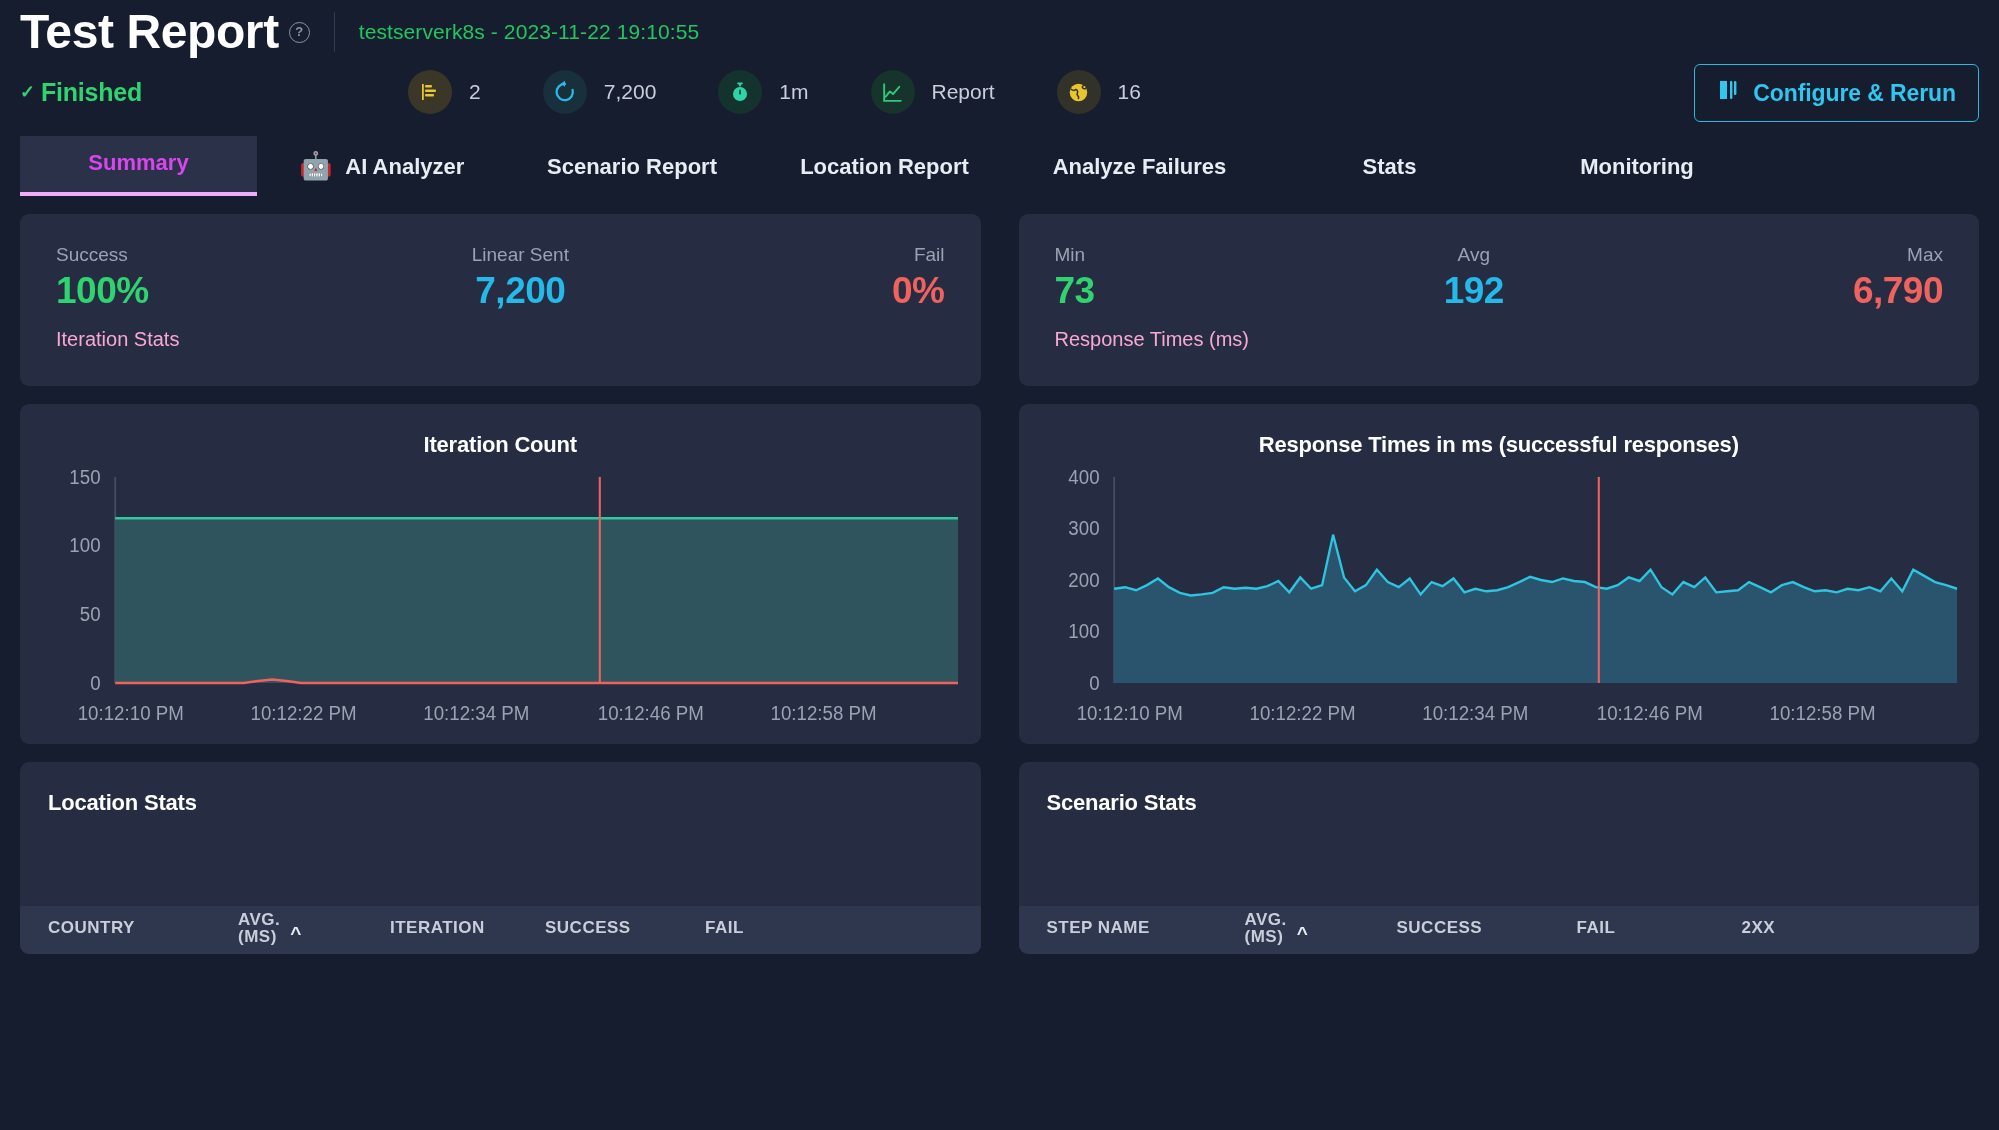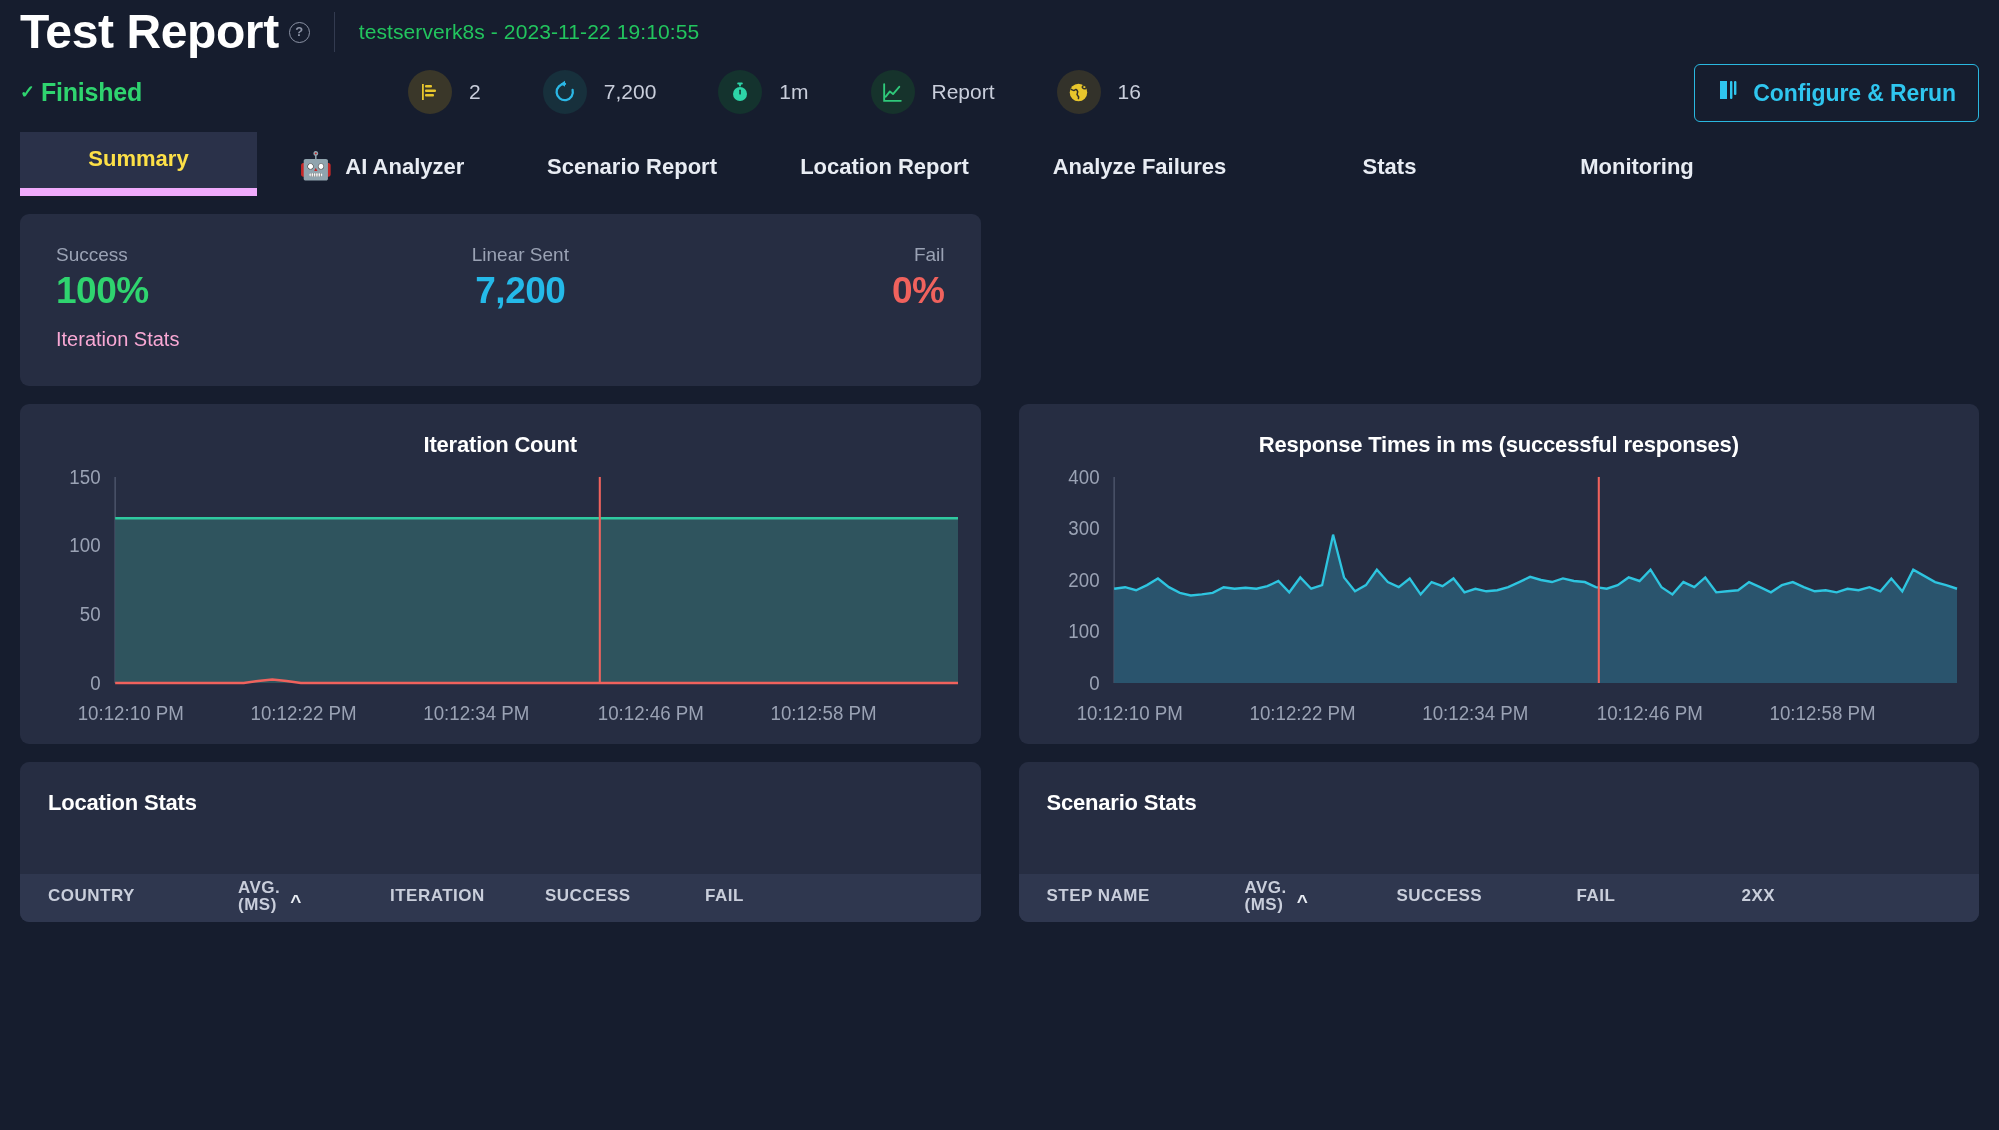--- a/index.html
+++ b/index.html
@@ -66,22 +66,22 @@
 
   
   .tabs { display: flex; align-items: flex-end; padding: 0 20px; height: 68px; }
   .tab {
     font-size: 22px; font-weight: 700; color: #e8ecf3;
     padding: 14px 0 16px 0; cursor: pointer; white-space: nowrap;
     display: flex; align-items: center; justify-content: center; gap: 12px;
     position: relative;
   }
   .tab.active {
-    background: #2a3149; color: #fde047;
-    border-bottom: 8px solid #f0abfc;
+    background: #2a3149; color: #d946ef;
+    border-bottom: 4px solid #f0abfc;
   }
   .tab .emoji { font-size: 27px; line-height: 1; }
 
   
   .grid {
     display: grid; grid-template-columns: 1fr 1fr; gap: 38px;
     padding: 18px 20px 0 20px;
   }
   .card { background: #262d42; border-radius: 9px; }
 
@@ -95,21 +95,21 @@
   .green { color: #2fd46f; }
   .cyan  { color: #24b9e8; }
   .red   { color: #f0625d; }
   .stat-caption { text-align: left; font-size: 20px; color: #f9a8d4; margin-top: 16px; }
 
   .chartcard { height: 340px; padding: 28px 28px 0 28px; position: relative; text-align: center; }
   .chart-title { font-size: 22px; font-weight: 700; color: #ffffff; letter-spacing: -0.2px; }
   .chart-wrap { position: absolute; left: 14px; top: 62px; right: 10px; bottom: 4px; }
   .chart-wrap svg { width: 100%; height: 100%; display: block; }
 
-  .tablecard { height: 160px; padding: 28px 28px 4px 28px; position: relative; overflow: hidden; }
+  .tablecard { height: 192px; padding: 28px 28px 4px 28px; position: relative; overflow: hidden; }
   .table-title { font-size: 22px; font-weight: 700; color: #ffffff; letter-spacing: -0.2px; }
   .thead {
     position: absolute; left: 0; right: 0; bottom: 0; height: 48px;
     background: #2f374f; display: flex; align-items: center; padding: 0 28px 4px 28px;
   }
   .th {
     font-size: 17px; font-weight: 700; color: #c9cedb; letter-spacing: 0.5px;
     display: flex; align-items: flex-end; gap: 10px; cursor: pointer;
   }
   .th .sub { font-size: 17px; }
@@ -242,20 +242,37 @@
           <div class="stat-val cyan">7,200</div>
         </div>
         <div class="stat-col r">
           <div class="stat-lbl">Fail</div>
           <div class="stat-val red">0%</div>
         </div>
       </div>
       <div class="stat-caption">Iteration Stats</div>
     </div>
 
+    <div class="card statcard">
+      <div class="stat-top">
+        <div class="stat-col l">
+          <div class="stat-lbl">Min</div>
+          <div class="stat-val green">73</div>
+        </div>
+        <div class="stat-col">
+          <div class="stat-lbl">Avg</div>
+          <div class="stat-val cyan">192</div>
+        </div>
+        <div class="stat-col r">
+          <div class="stat-lbl">Max</div>
+          <div class="stat-val red">6,790</div>
+        </div>
+      </div>
+      <div class="stat-caption">Response Times (ms)</div>
+    </div>
   </div>
 
   <div class="grid">
     <div class="card chartcard">
       <div class="chart-title">Iteration Count</div>
       <div class="chart-wrap">
         <svg id="chart0" viewBox="0 0 900 250" preserveAspectRatio="none">
             <text x="64" y="204" fill="#9aa2b4" font-size="18" text-anchor="end" font-family="Liberation Sans, sans-serif">0</text>
             <text x="64" y="141.33333333333334" fill="#9aa2b4" font-size="18" text-anchor="end" font-family="Liberation Sans, sans-serif">50</text>
             <text x="64" y="78.66666666666667" fill="#9aa2b4" font-size="18" text-anchor="end" font-family="Liberation Sans, sans-serif">100</text>

